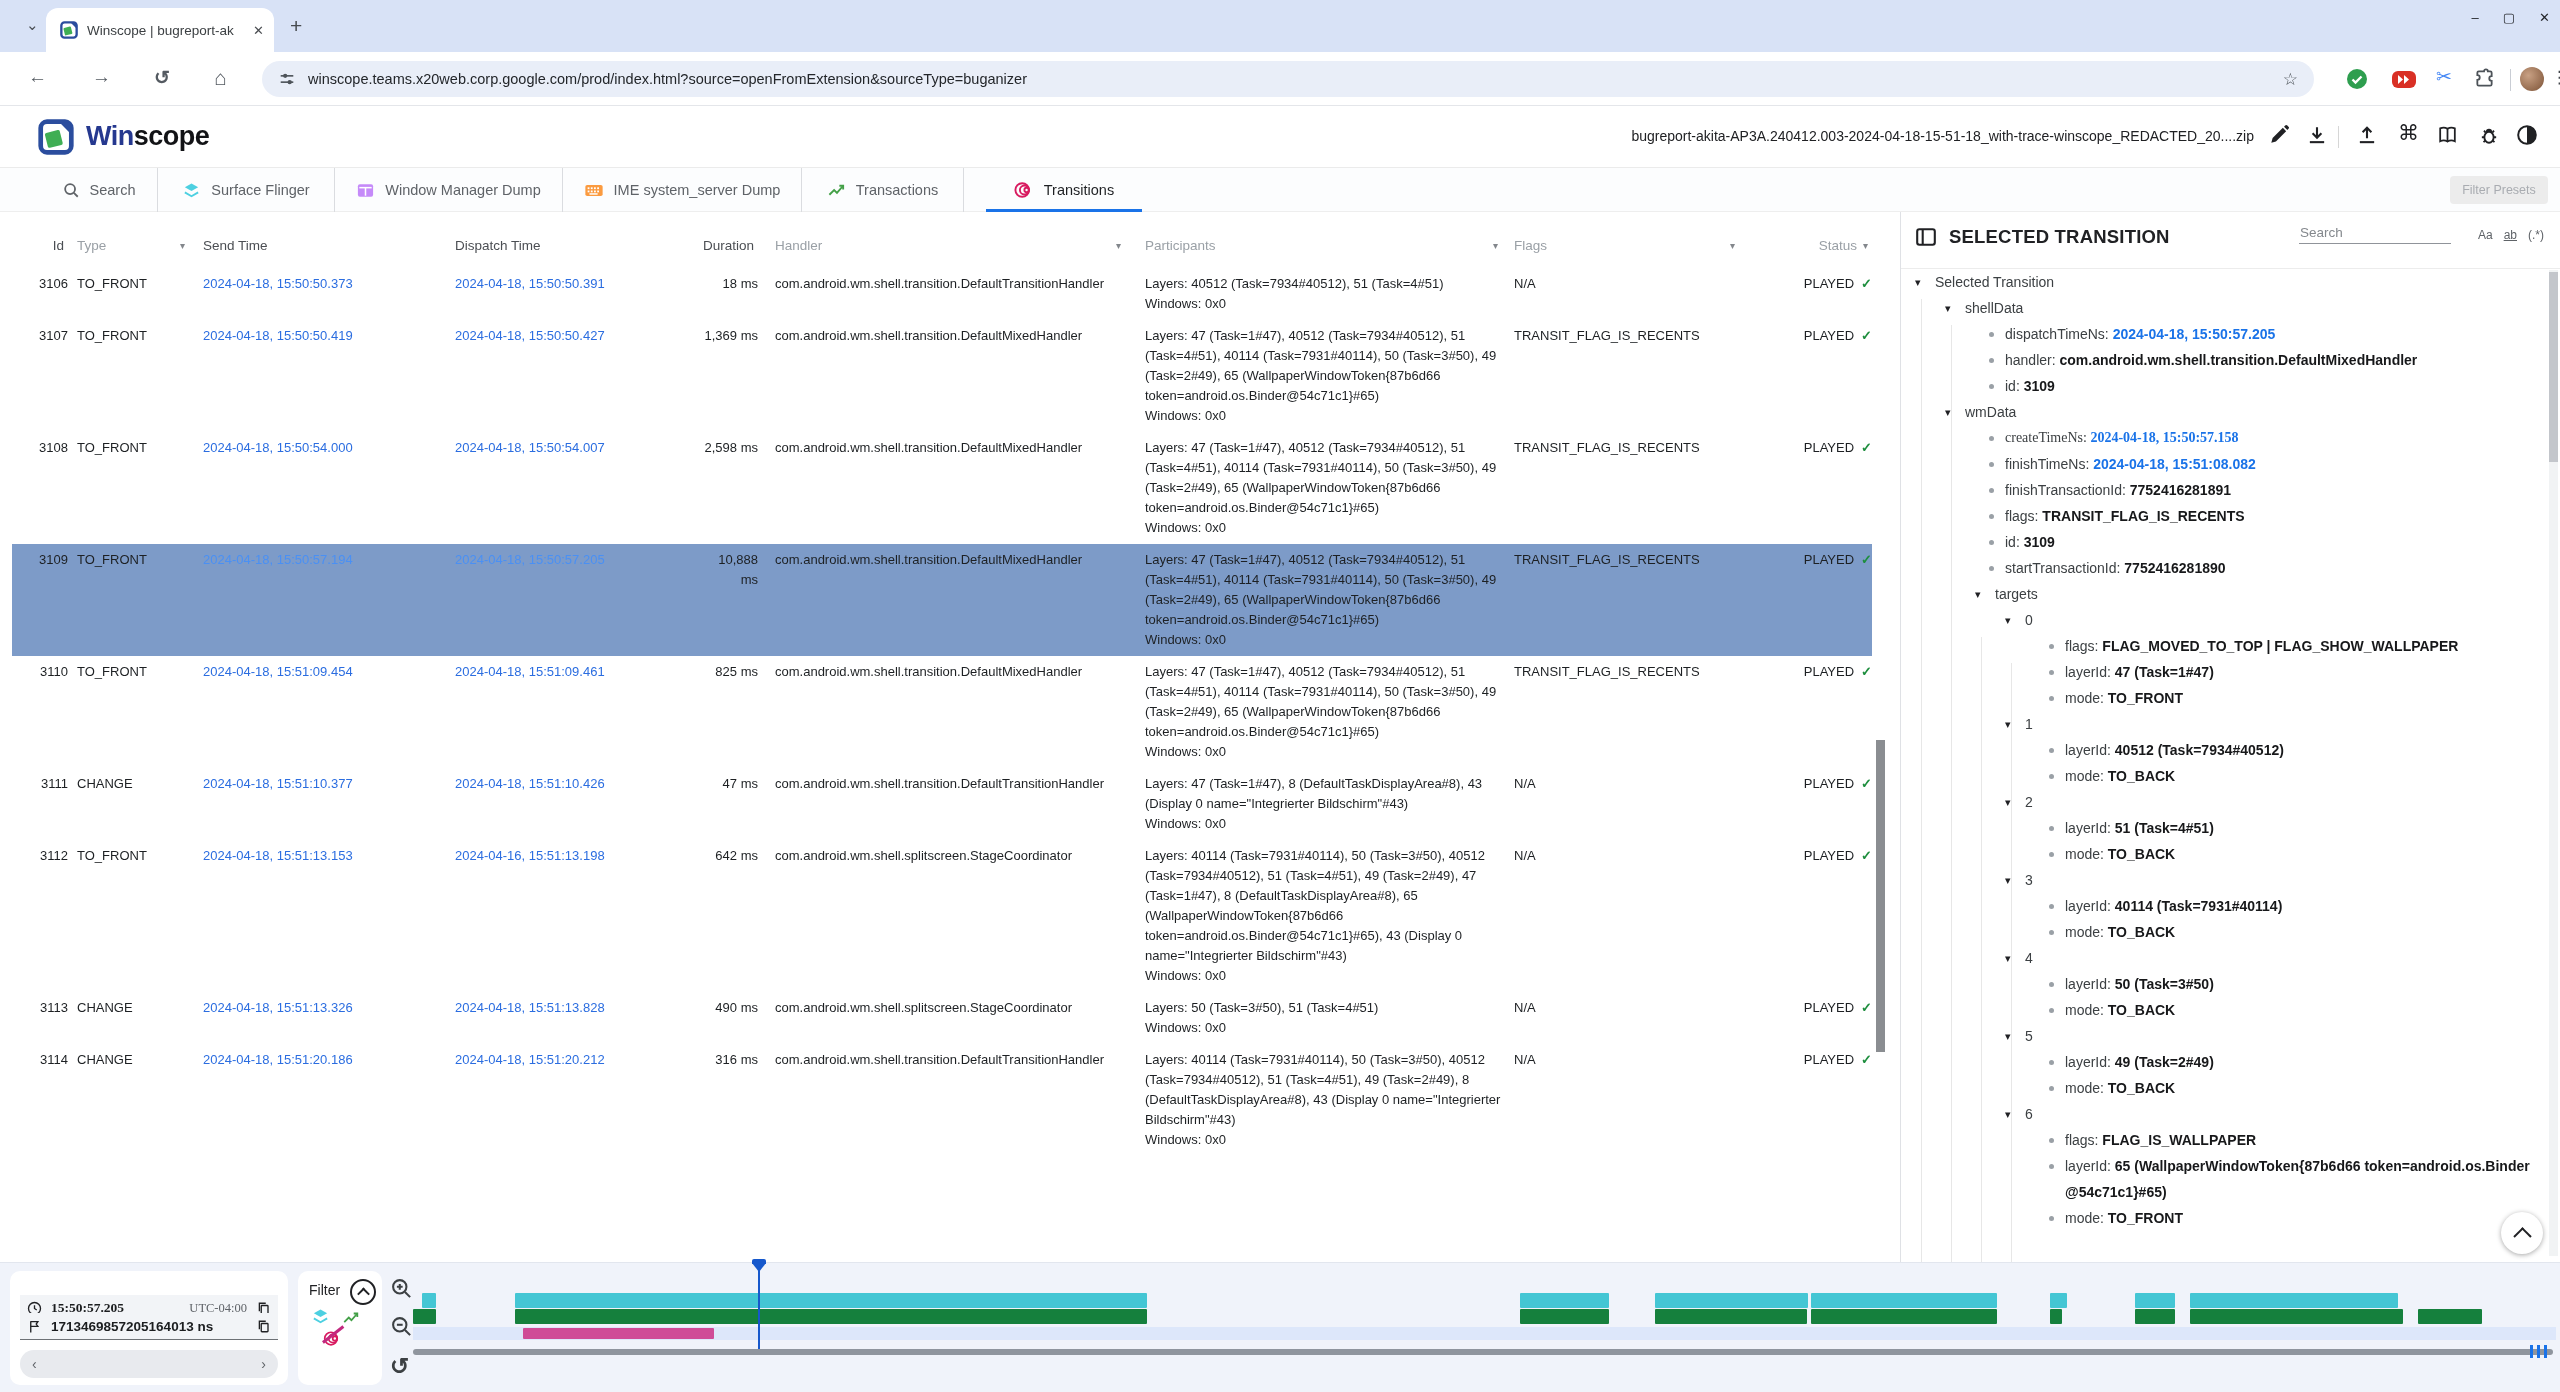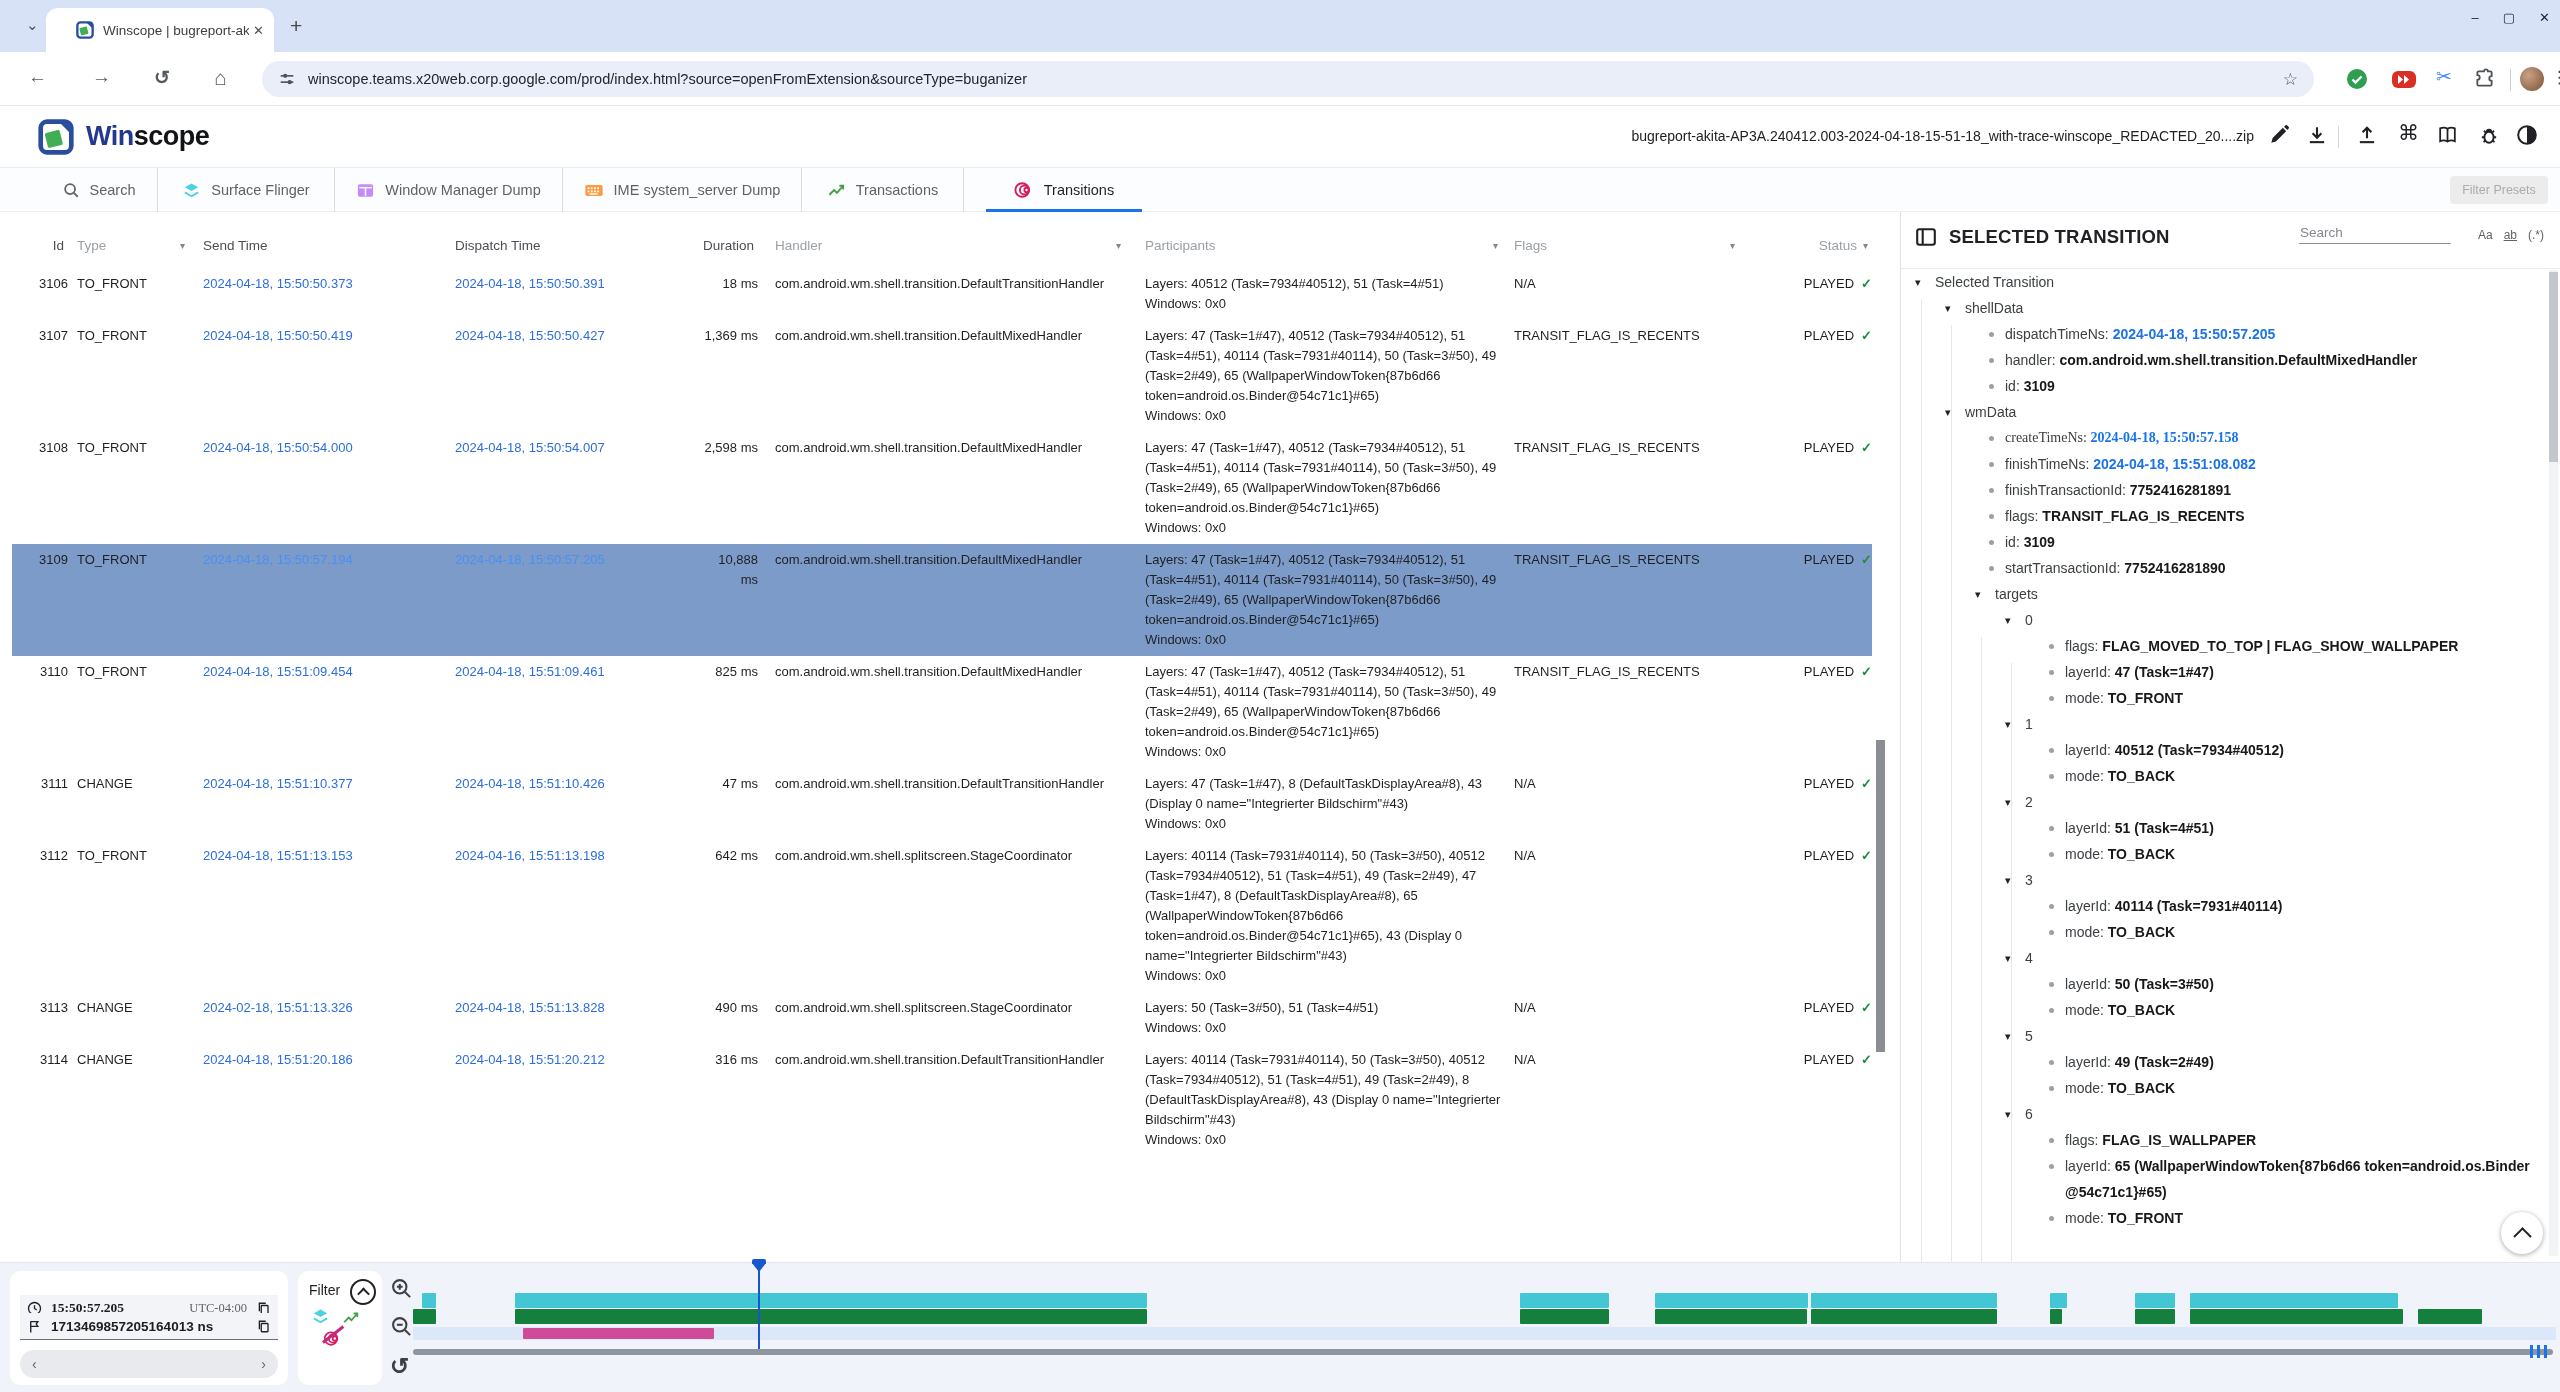--- a/index.html
+++ b/index.html
@@ -3,21 +3,21 @@
 <meta charset="utf-8">
 <style>
   html,body{margin:0;padding:0;background:#fff;}
   body{width:2560px;height:1392px;overflow:hidden;font-family:"Liberation Sans",sans-serif;-webkit-font-smoothing:antialiased;}
   .stage{position:relative;width:2560px;height:1392px;background:#fff;overflow:hidden;}
   svg{display:block;}
 
   
   .tabstrip{position:absolute;left:0;top:0;width:2560px;height:52px;background:#d8e2f6;}
   .tab-search-chevron{position:absolute;left:26px;top:16px;font-size:15px;color:#474b50;}
-  .btab{position:absolute;left:46px;top:8px;width:228px;height:44px;background:#fff;border-radius:12px 12px 0 0;display:flex;align-items:center;padding:0 10px 0 30px;box-sizing:border-box;}
+  .btab{position:absolute;left:46px;top:8px;width:228px;height:44px;background:#fff;border-radius:12px 12px 0 0;display:flex;align-items:center;padding:0 10px 0 14px;box-sizing:border-box;}
   .btab-title{flex:1;margin-left:9px;font-size:13.5px;color:#3c4043;white-space:nowrap;overflow:hidden;}
   .btab-close{font-size:13px;color:#494c50;margin-left:4px;}
   .newtab-btn{position:absolute;left:290px;top:14px;font-size:21px;color:#474b50;font-weight:400;}
   .wincontrols{position:absolute;right:10px;top:10px;display:flex;gap:24px;font-size:13px;color:#1f2125;}
   .toolbar{position:absolute;left:0;top:52px;width:2560px;height:54px;background:#ffffff;border-bottom:1px solid #e4e6ea;box-sizing:border-box;}
   .navbtn{position:absolute;top:14px;font-size:19px;color:#545a61;}
   .omnibox{position:absolute;left:262px;top:9px;width:2052px;height:36px;background:#e9eef8;border-radius:18px;display:flex;align-items:center;padding:0 16px;box-sizing:border-box;}
   .url-text{flex:1;margin-left:12px;font-size:14.5px;color:#23262a;white-space:nowrap;overflow:hidden;}
   .omni-star{font-size:17px;color:#4d5359;}
   .ext-divider{position:absolute;left:2510px;top:17px;width:1px;height:22px;background:#c9cdd4;}
@@ -439,21 +439,21 @@
           <div class="c-part">
             <div>Layers: 40114 (Task=7931#40114), 50 (Task=3#50), 40512 (Task=7934#40512), 51 (Task=4#51), 49 (Task=2#49), 47 (Task=1#47), 8 (DefaultTaskDisplayArea#8), 65 (WallpaperWindowToken{87b6d66 token=android.os.Binder@54c71c1}#65), 43 (Display 0 name="Integrierter Bildschirm"#43)</div>
             <div>Windows: 0x0</div>
           </div>
           <div class="c-flags">N/A</div>
           <div class="c-status"><span>PLAYED</span><span class="check">✓</span></div>
         </div>
         <div class="trow">
           <div class="c-id">3113</div>
           <div class="c-type">CHANGE</div>
-          <div class="c-send">2024-02-18, 15:51:13.326</div>
+          <div class="c-send">2024-04-18, 15:51:13.326</div>
           <div class="c-dispatch">2024-04-18, 15:51:13.828</div>
           <div class="c-dur">490 ms</div>
           <div class="c-handler">com.android.wm.shell.splitscreen.StageCoordinator</div>
           <div class="c-part">
             <div>Layers: 50 (Task=3#50), 51 (Task=4#51)</div>
             <div>Windows: 0x0</div>
           </div>
           <div class="c-flags">N/A</div>
           <div class="c-status"><span>PLAYED</span><span class="check">✓</span></div>
         </div>

